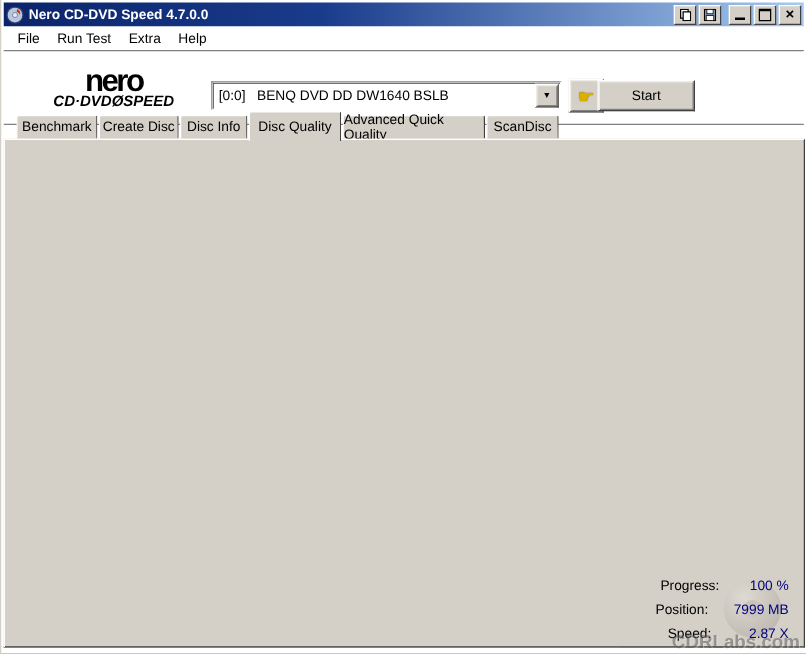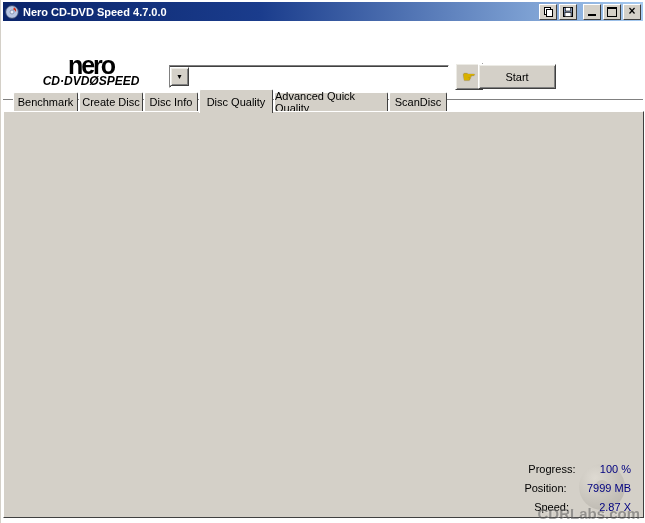--- a/index.html
+++ b/index.html
@@ -112,27 +112,34 @@
         <span class="mini"></span>
       </span>
     <span class="tbtn">
         <span class="maxi"></span>
       </span>
     <span class="tbtn">
         <span class="clos">×</span>
       </span>
   </div>
 
+  <div id="menubar">
+    <span class="mitem">File</span>
+    <span class="mitem">Run Test</span>
+    <span class="mitem">Extra</span>
+    <span class="mitem">Help</span>
+  </div>
 
   <div id="toolbar">
     <div id="logo">
       <div class="l1">nero</div>
       <div class="l2">CD·DVDØSPEED</div>
     </div>
     <div id="drivebox" class="sunken">
+      <span class="txt">[0:0]   BENQ DVD DD DW1640 BSLB</span>
       <span class="dd raised">▼</span>
     </div>
     <div id="ejectbtn" class="raised">
       <span>☛</span>
     </div>
     <div id="startbtn" class="raised pushbtn">Start</div>
   </div>
 
   <div id="tabstrip">
     <span class="tab" style="left:10px;width:65px">Benchmark</span>

